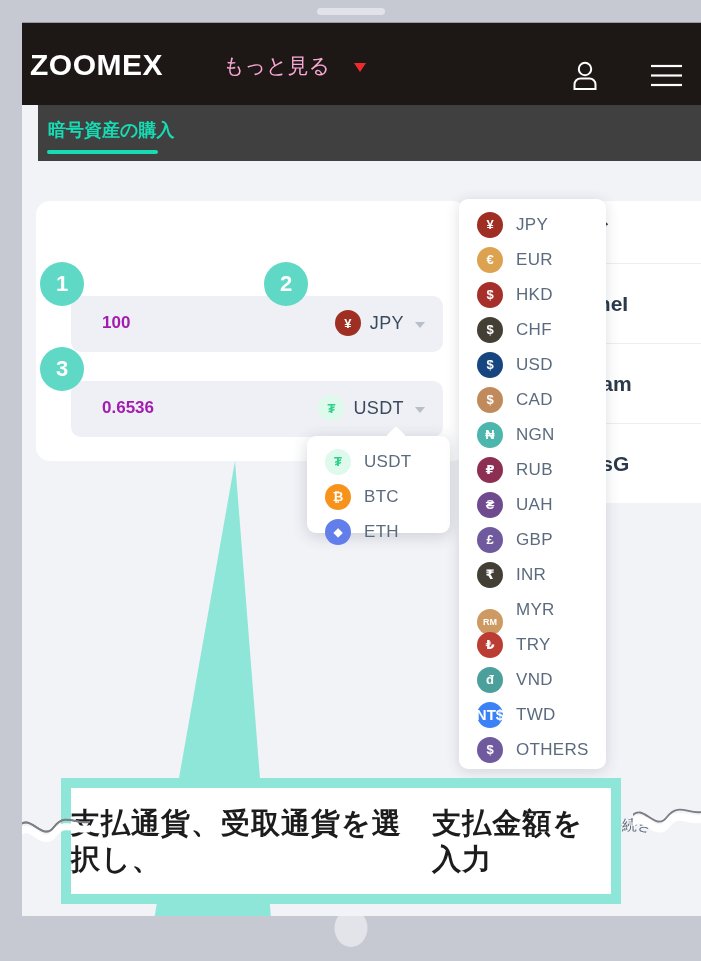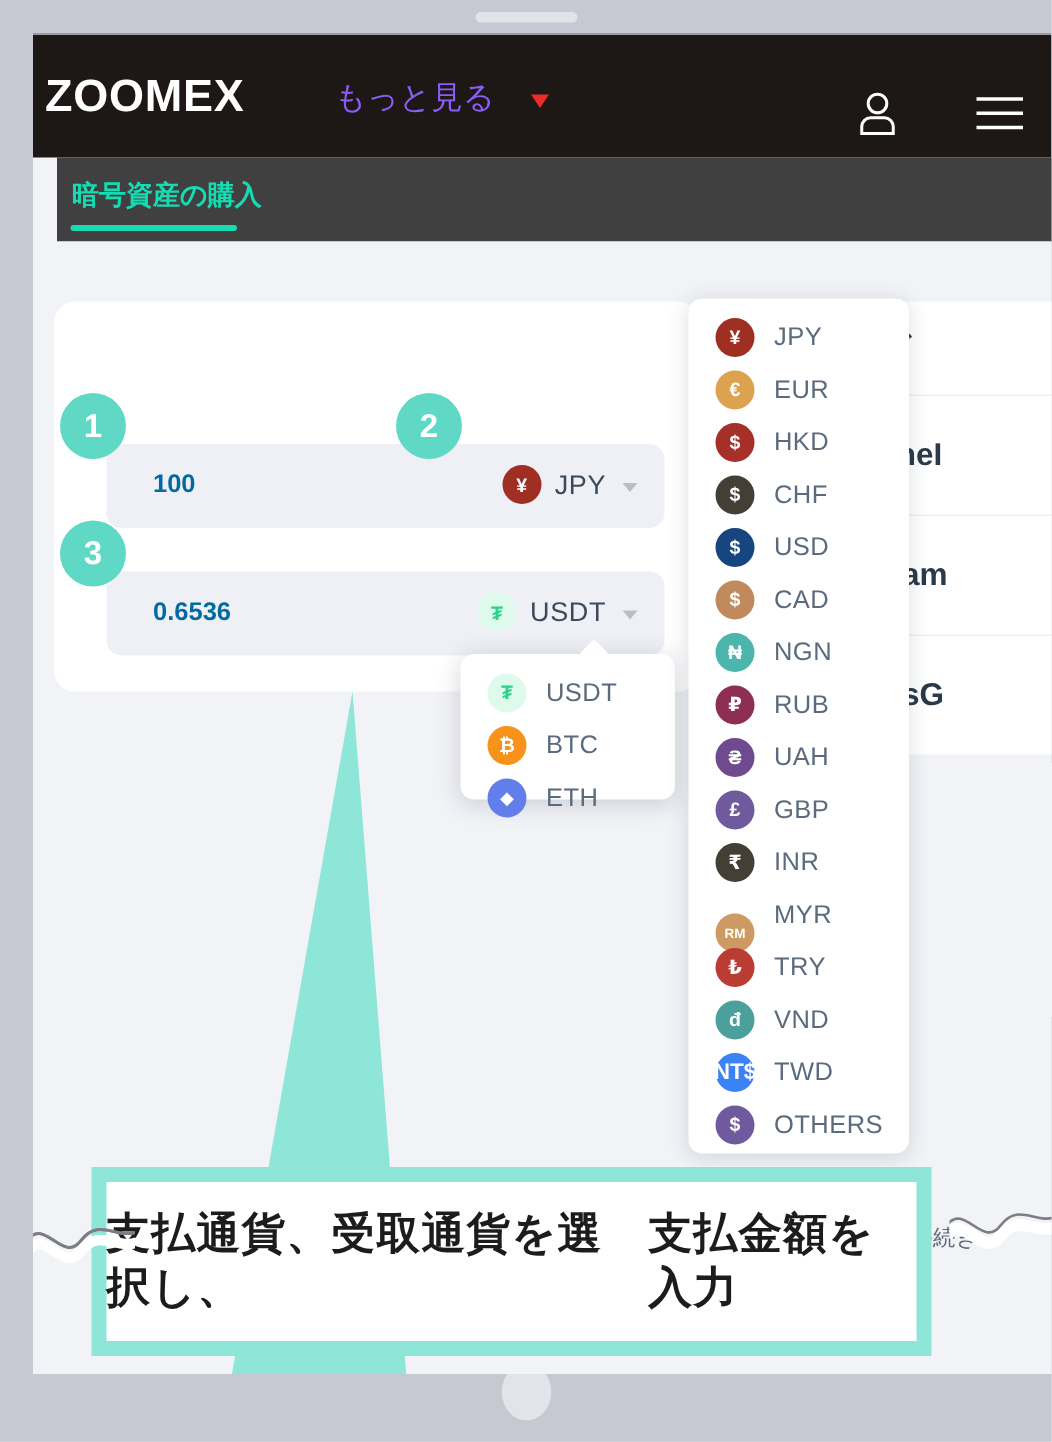--- a/index.html
+++ b/index.html
@@ -14,21 +14,21 @@
     width:68px;height:7px;border-radius:4px;background:#e2e3e8;}
   .home-btn{position:absolute;left:50%;bottom:14px;transform:translateX(-50%);
     width:33px;height:38px;border-radius:50%;background:#e3e4e9;}
   .screen{position:absolute;left:22px;top:22px;width:679px;height:893px;
     background:#f2f3f7;overflow:hidden;border-top:1px solid #9a9ba4;}
 
   
   .navbar{position:absolute;left:0;top:0;width:679px;height:82px;background:#1d1816;}
   .logo{position:absolute;left:8px;top:27px;color:#ffffff;font-size:30px;
     font-weight:700;letter-spacing:0.5px;line-height:1;}
-  .nav-more{position:absolute;left:201px;top:32px;color:#8b5cf6;font-size:21px;
+  .nav-more{position:absolute;left:201px;top:32px;color:#f9a8d4;font-size:21px;
     line-height:1;display:flex;align-items:center;gap:24px;cursor:pointer;}
   .caret-red{width:0;height:0;border-left:6px solid transparent;
     border-right:6px solid transparent;border-top:9px solid #ee2b2b;margin-top:4px;}
   .nav-icons{position:absolute;right:18px;top:36px;display:flex;gap:50px;align-items:center;}
   .ico{cursor:pointer;}
 
   
   .tabbar{position:absolute;left:16px;top:82px;width:679px;height:56px;background:#404040;}
   .tab{position:absolute;left:10px;top:13px;color:#16dcb4;font-size:18px;font-weight:700;
     cursor:pointer;}
@@ -41,21 +41,21 @@
   
   .buy-card{position:absolute;left:14px;top:40px;width:430px;height:260px;
     background:#ffffff;border-radius:14px;}
   .buy-title{position:absolute;left:57px;top:44px;font-size:18px;font-weight:700;
     color:#2b3a4a;letter-spacing:0.5px;}
 
   .field{position:absolute;left:35px;width:372px;height:56px;background:#eef0f5;
     border-radius:10px;}
   .field.one{top:95px;}
   .field.two{top:180px;}
-  .field-val{position:absolute;left:31px;top:17px;font-size:17px;font-weight:700;color:#0369a1;}
+  .field-val{position:absolute;left:31px;top:17px;font-size:17px;font-weight:700;color:#a21caf;}
   .field-cur{position:absolute;right:18px;top:14px;display:flex;align-items:center;gap:9px;
     cursor:pointer;}
   .cur-name{font-size:18px;color:#3b4a5c;font-weight:400;letter-spacing:0.4px;}
   .cur-caret{width:0;height:0;border-left:5px solid transparent;border-right:5px solid transparent;
     border-top:6px solid #b9bfc9;margin-left:2px;margin-top:3px;}
 
   .coin{width:26px;height:26px;border-radius:50%;display:flex;align-items:center;
     justify-content:center;color:#fff;font-size:13px;font-weight:700;flex:0 0 auto;}
 
   .step{position:absolute;width:44px;height:44px;border-radius:50%;background:#5fd9c5;

